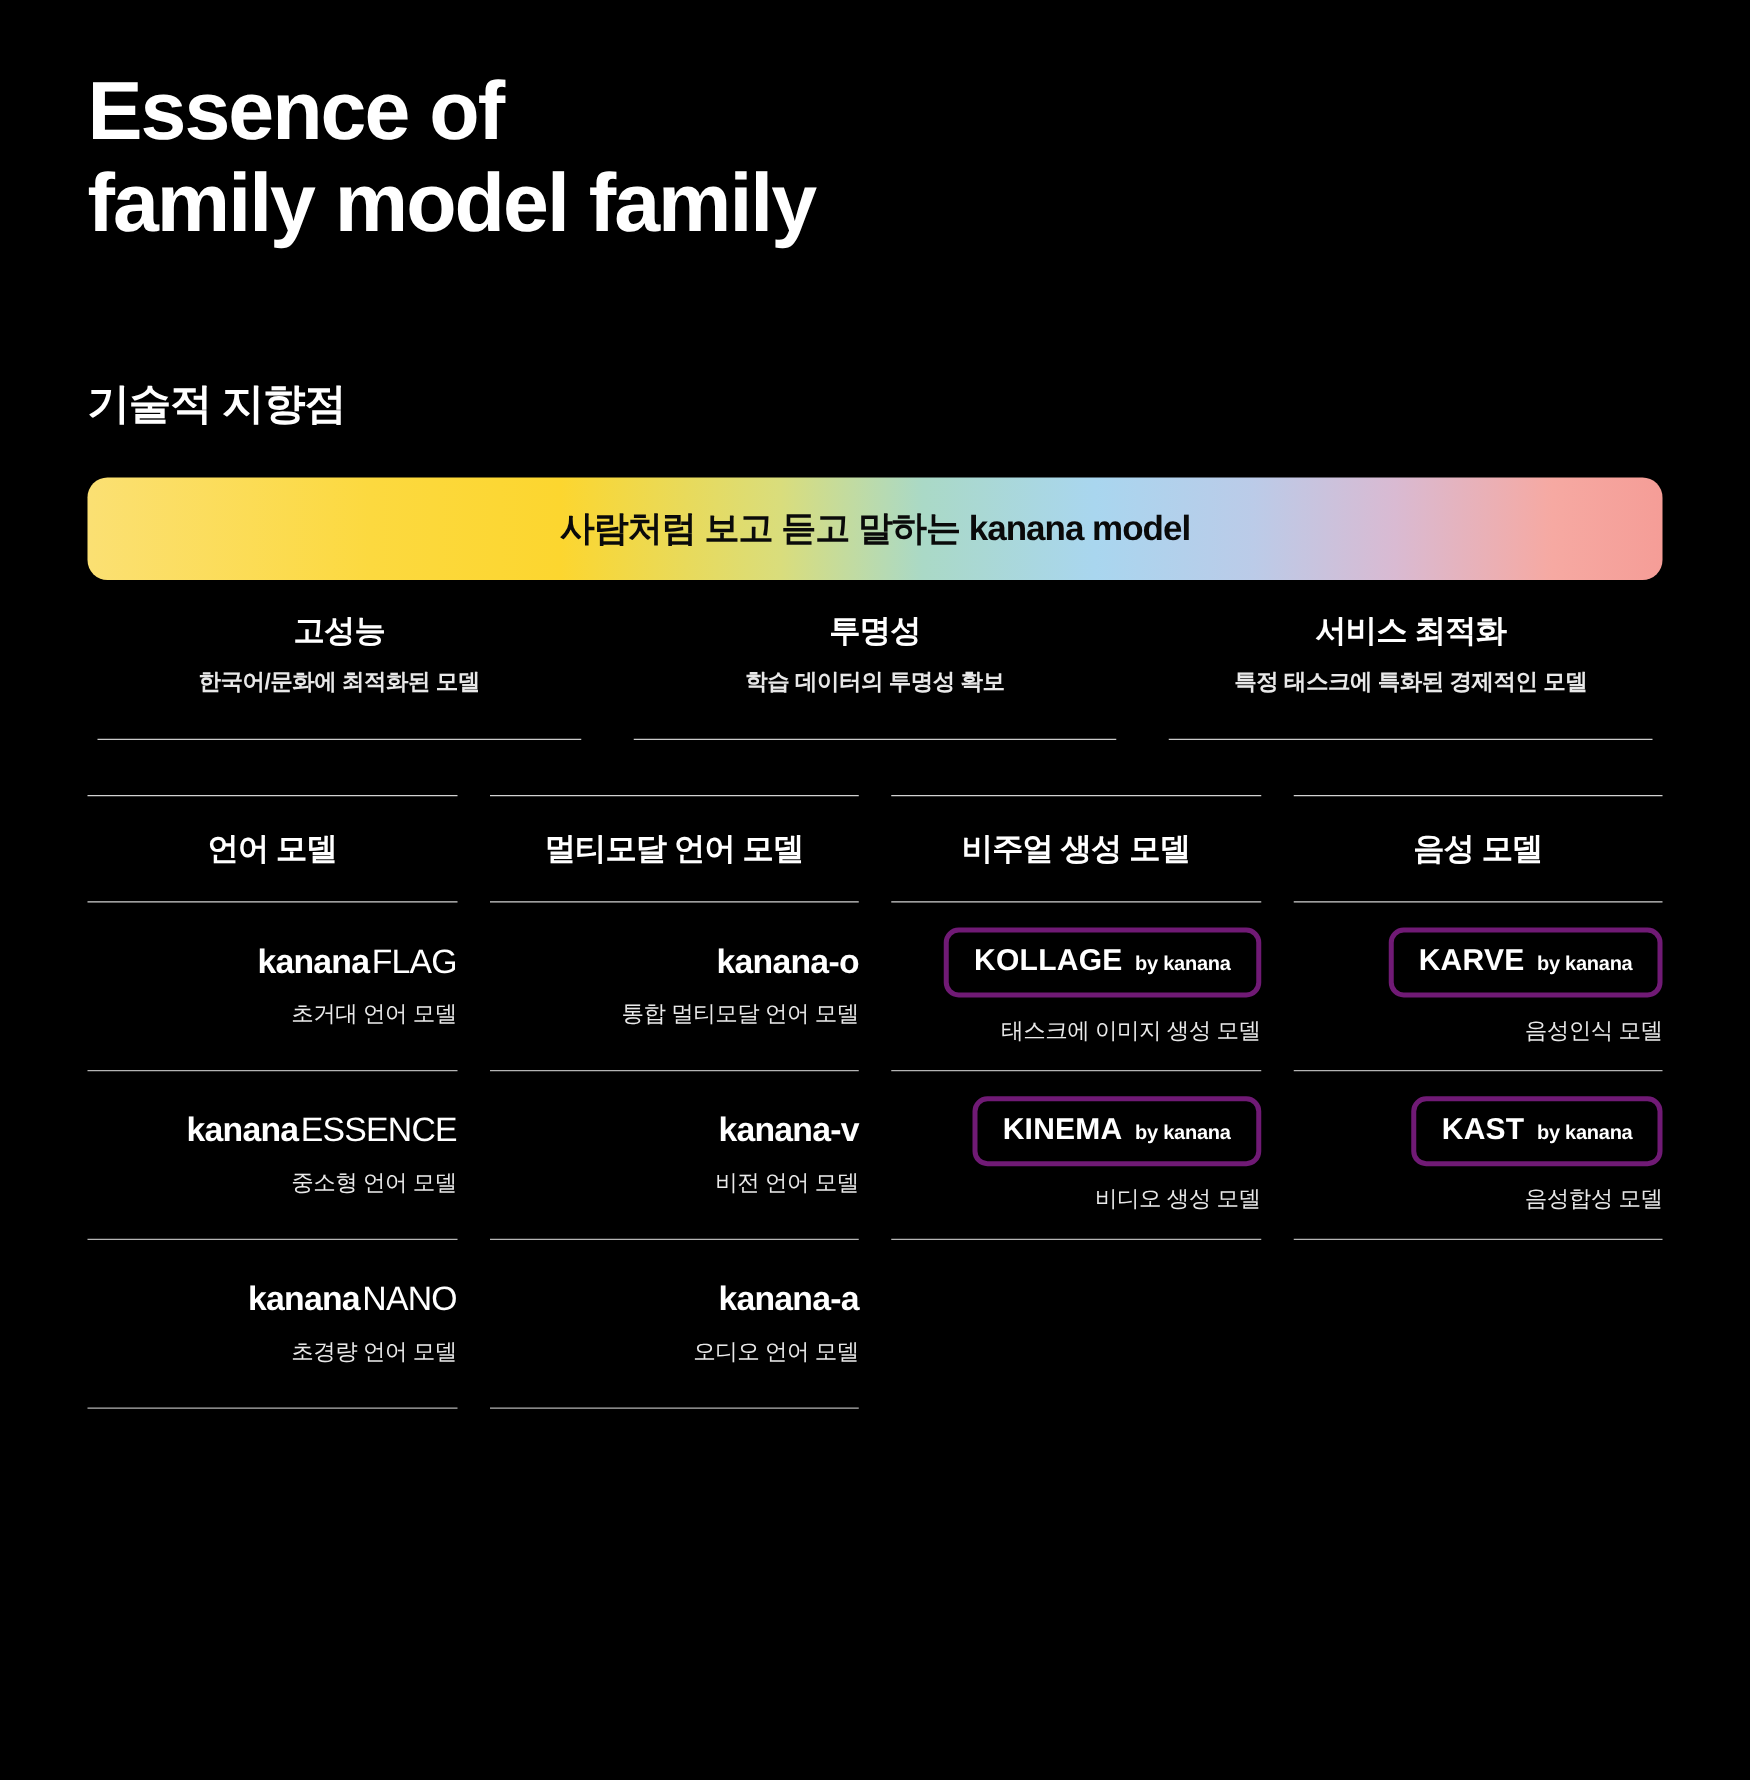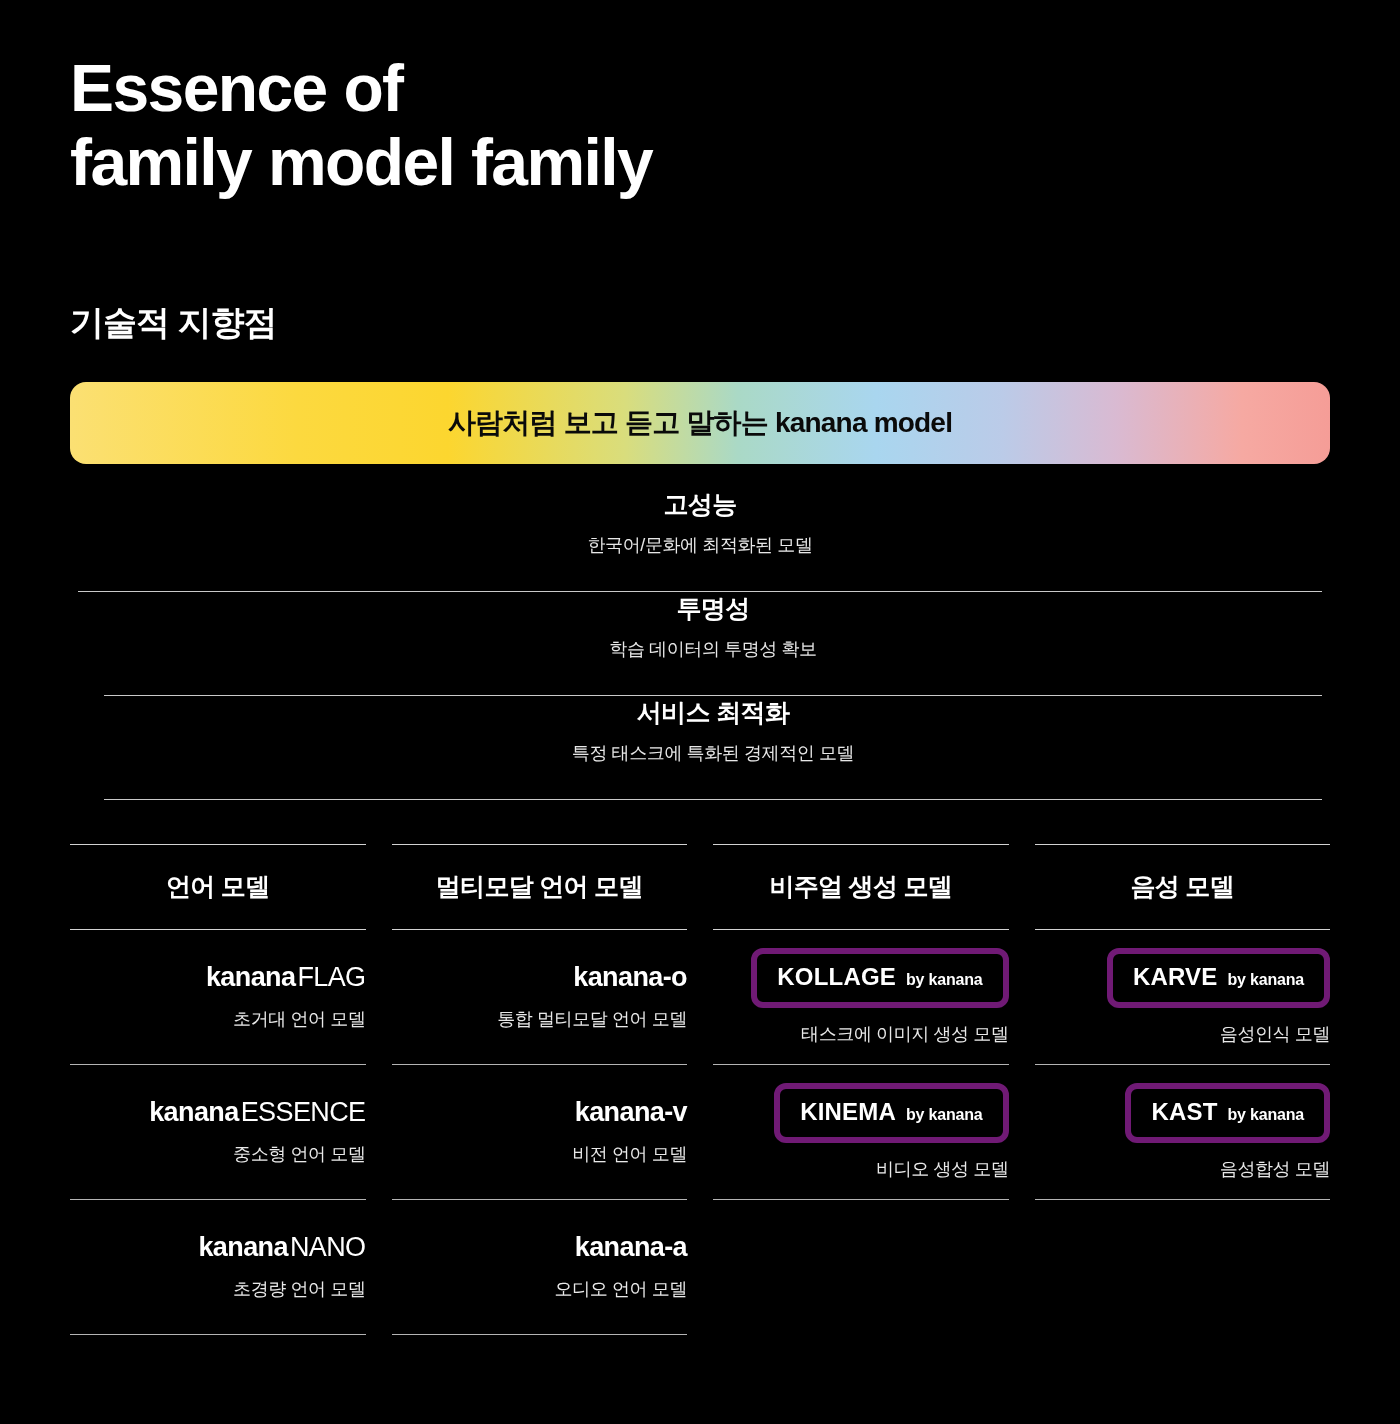--- a/index.html
+++ b/index.html
@@ -58,39 +58,38 @@
     font-weight:700;
     letter-spacing:-0.8px;
     color:#0a0a0a;
     white-space:nowrap;
   }
 
   
   .features {
     display:flex;
     margin-top:24px;
-    flex-direction:column;
   }
   .feature {
     flex:1;
     text-align:center;
     position:relative;
     padding:0 8px;
   }
   .feature + .feature { margin-left:26px; }
   .feature-title {
     font-size:25px;
     font-weight:700;
     letter-spacing:-0.6px;
     color:#fff;
   }
   .feature-desc {
     margin-top:12px;
     font-size:18px;
-    font-weight:400;
+    font-weight:700;
     letter-spacing:-0.4px;
     color:#e8e8e8;
   }
   .feature-rule {
     margin-top:34px;
     height:1px;
     background:#c9c9c9;
     width:100%;
   }
 
@@ -143,21 +142,21 @@
     letter-spacing:-0.4px;
     color:#e9e9e9;
     white-space:nowrap;
   }
 
   
   .badge {
     display:inline-flex;
     align-items:baseline;
     justify-content:center;
-    border:6px solid #701a75;
+    border:4px solid #701a75;
     border-radius:12px;
     padding:9px 20px 11px 20px;
     white-space:nowrap;
   }
   .badge-main {
     font-size:24px;
     font-weight:700;
     letter-spacing:0.2px;
     color:#fff;
   }

